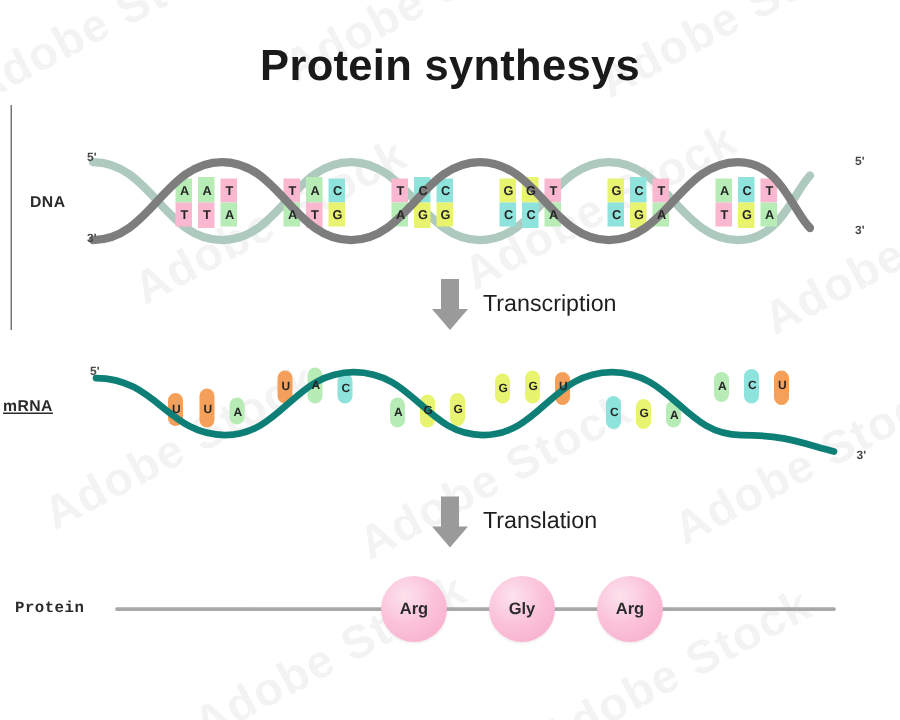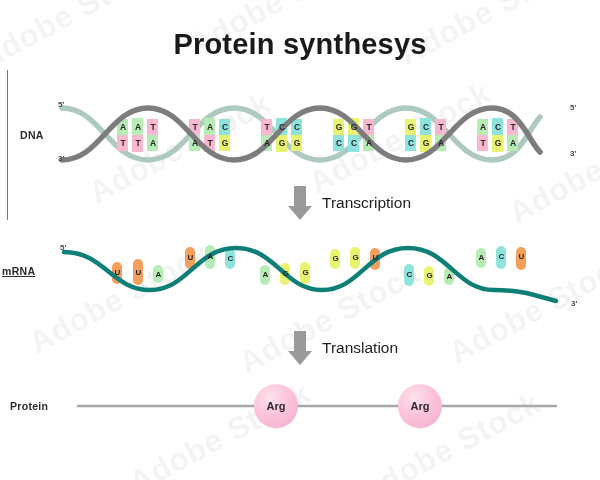--- a/index.html
+++ b/index.html
@@ -15,21 +15,21 @@
     font-size:29px;font-weight:700;color:#1a1a1a;letter-spacing:.2px;
   }
 
   
   .row-label{
     position:absolute;font-size:10.5px;font-weight:700;color:#2b2b2b;
     letter-spacing:.3px;
   }
   #lbl-dna{left:20px;top:129px;}
   #lbl-mrna{left:2px;top:265px;text-decoration:underline;}
-  #lbl-protein{left:10px;top:400px;}
+  #lbl-protein{left:10px;top:400px;font-family:Liberation Mono, monospace;}
 
   
   .prime{
     position:absolute;font-size:8px;font-weight:700;color:#4a4a4a;
   }
 
   
   .layer{position:absolute;left:0;top:0;}
 
   
@@ -275,17 +275,18 @@
   </svg>
   <div class="step-label" id="lbl-translation">Translation</div>
 
   <div class="row-label" id="lbl-protein">Protein</div>
 
   <svg class="layer" width="600" height="480">
     <line x1="78" y1="406" x2="556" y2="406" stroke="#a8a8a8" stroke-width="2.5" stroke-linecap="round"></line>
   </svg>
 
   <div class="aa" style="left:254px;top:384px;">Arg</div>
+  <div class="aa" style="left:326px;top:384px;">Gly</div>
   <div class="aa" style="left:398px;top:384px;">Arg</div>
 
   <div class="wm-side-rule"></div>
 
 </div>
 
 </body></html>

